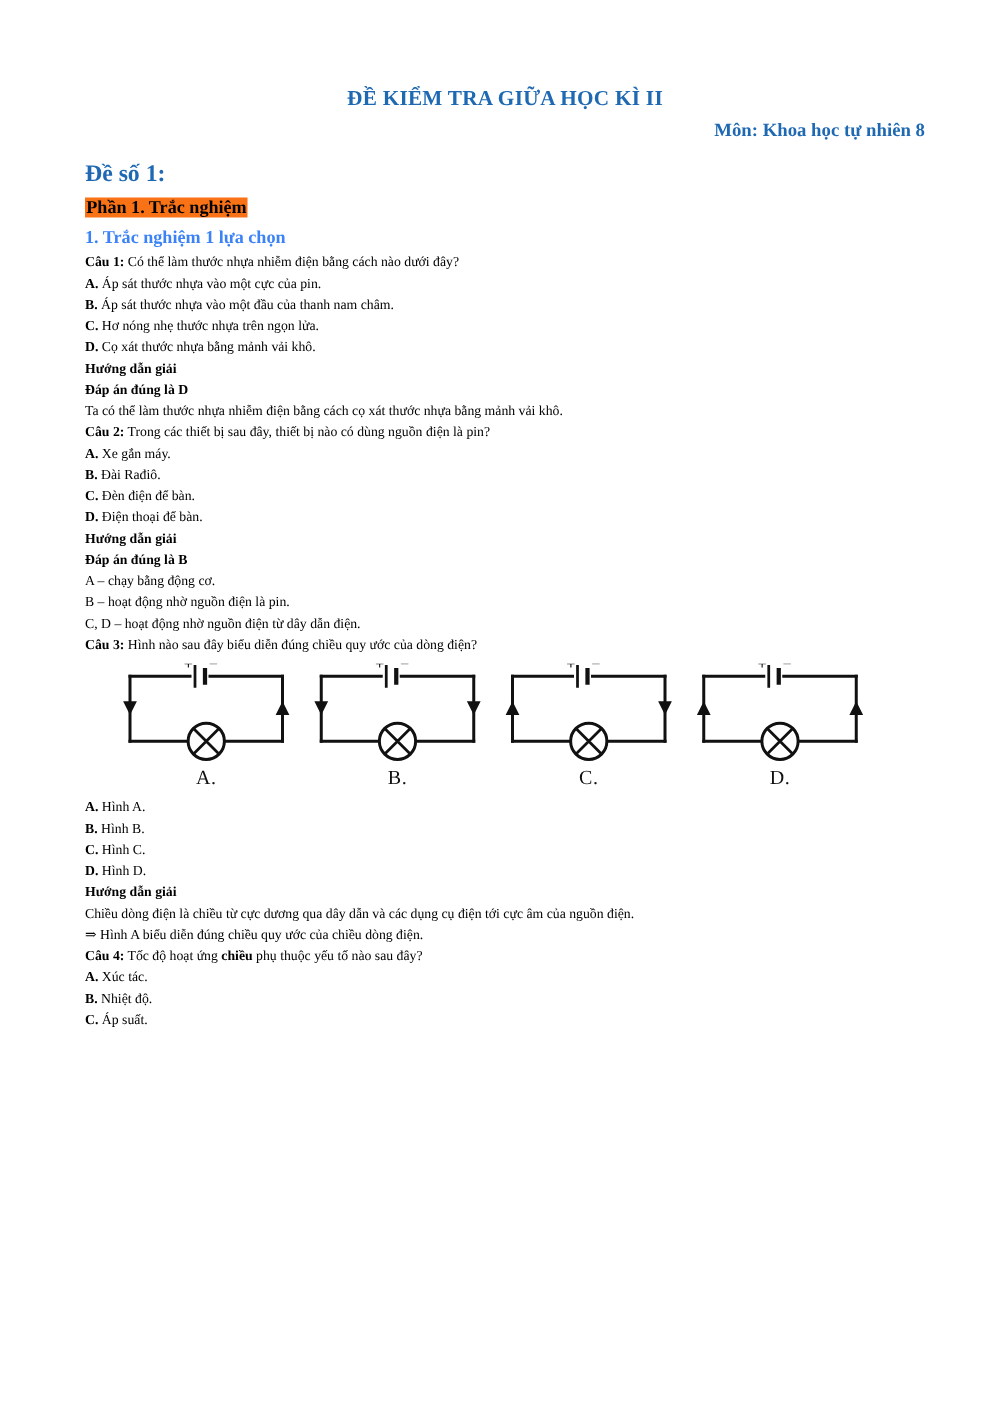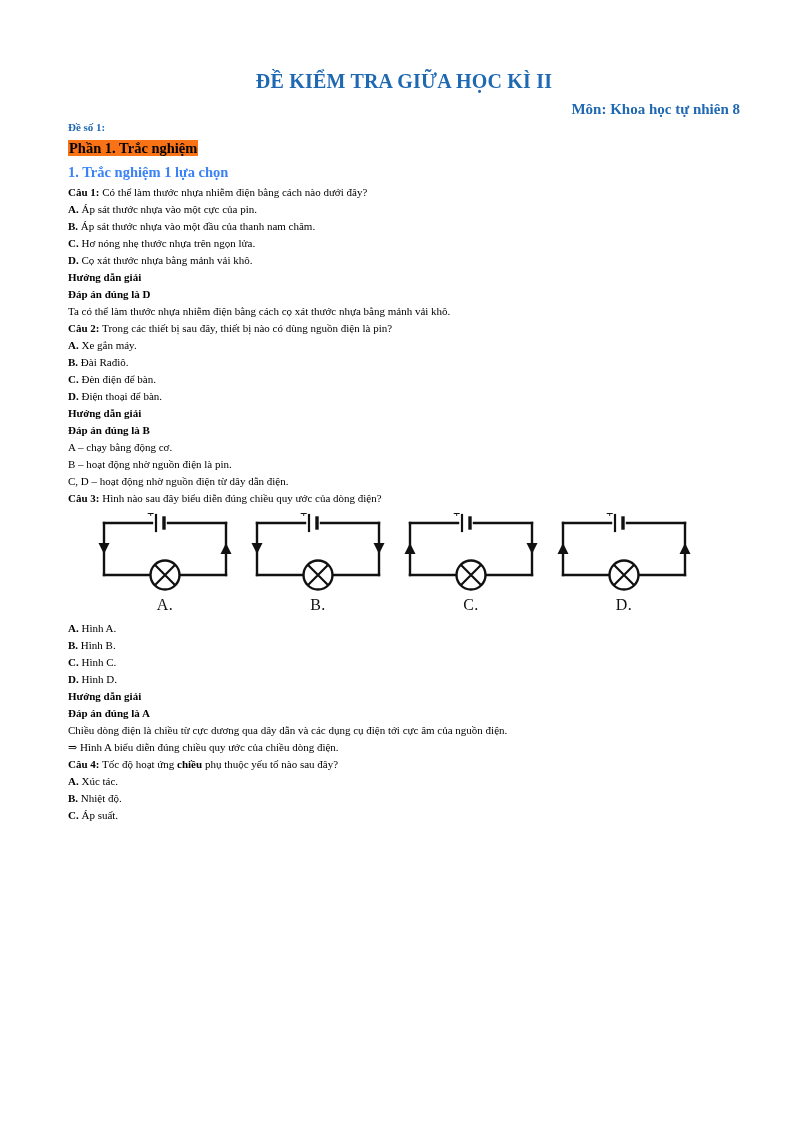--- a/index.html
+++ b/index.html
@@ -22,38 +22,38 @@
     height: 1122px;
     box-sizing: border-box;
     padding: 68px 54px 0 68px;
   }
 
   
   .doc-title {
     text-align: center;
     color: #1F69B3;
     font-weight: bold;
-    font-size: 20px;
+    font-size: 17px;
     line-height: 1.35;
     letter-spacing: 0.2px;
     margin: 0;
   }
   .doc-subtitle {
     text-align: right;
     color: #1F69B3;
     font-weight: bold;
     font-size: 15px;
     line-height: 1.35;
     margin: 4px 0 0 0;
   }
   .de-so {
     color: #1F69B3;
     font-weight: bold;
-    font-size: 11px;
-    margin: 2px 0 0 0;
+    font-size: 19px;
+    margin: 14px 0 0 0;
   }
   .phan-highlight {
     font-weight: bold;
     font-size: 14.5px;
     color: #000000;
     margin: 7px 0 0 0;
   }
   .phan-highlight span.hl {
     background: #f97316;
     padding: 0 1px;
@@ -263,21 +263,20 @@
       <div class="clabel">D.</div>
     </div>
 
   </div>
 
   <p class="line"><span class="lead">A.</span> <span>Hình A.</span></p>
   <p class="line"><span class="lead">B.</span> <span>Hình B.</span></p>
   <p class="line"><span class="lead">C.</span> <span>Hình C.</span></p>
   <p class="line"><span class="lead">D.</span> <span>Hình D.</span></p>
   <p class="line b">Hướng dẫn giải</p>
-  <p class="line b">Đáp án đúng là A</p>
   <p class="line">Chiều dòng điện là chiều từ cực dương qua dây dẫn và các dụng cụ điện tới cực âm của nguồn điện.</p>
   <p class="line">⇒ Hình A biểu diễn đúng chiều quy ước của chiều dòng điện.</p>
 
   <p class="line"><span class="lead">Câu 4:</span> <span>Tốc độ hoạt ứng </span><span class="strong">chiều</span><span> phụ thuộc yếu tố nào sau đây?</span></p>
   <p class="line"><span class="lead">A.</span> <span>Xúc tác.</span></p>
   <p class="line"><span class="lead">B.</span> <span>Nhiệt độ.</span></p>
   <p class="line"><span class="lead">C.</span> <span>Áp suất.</span></p>
 
 </div>
 

